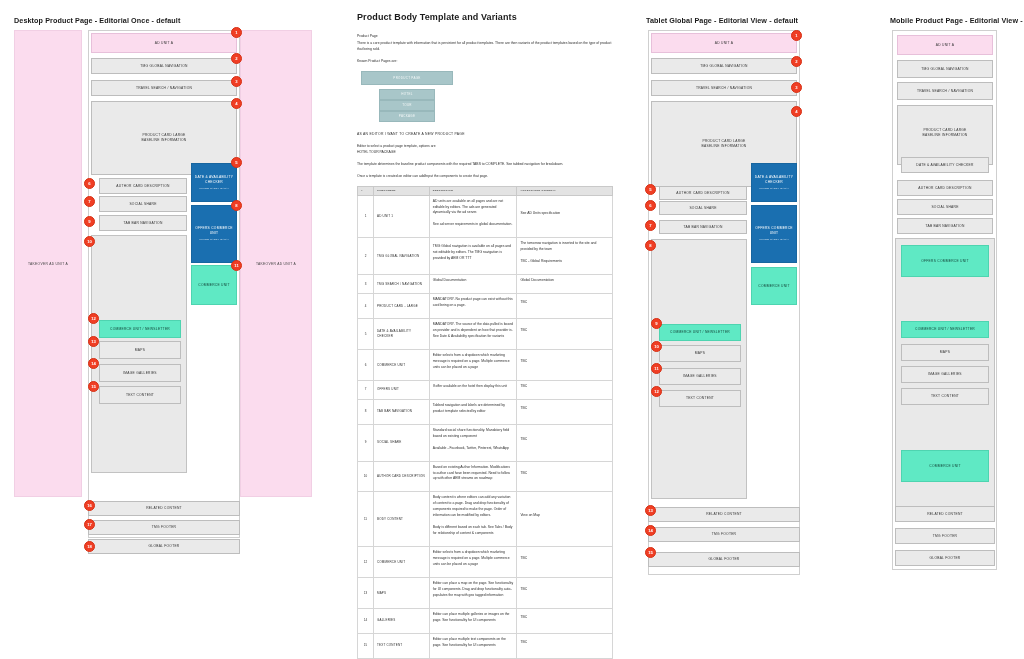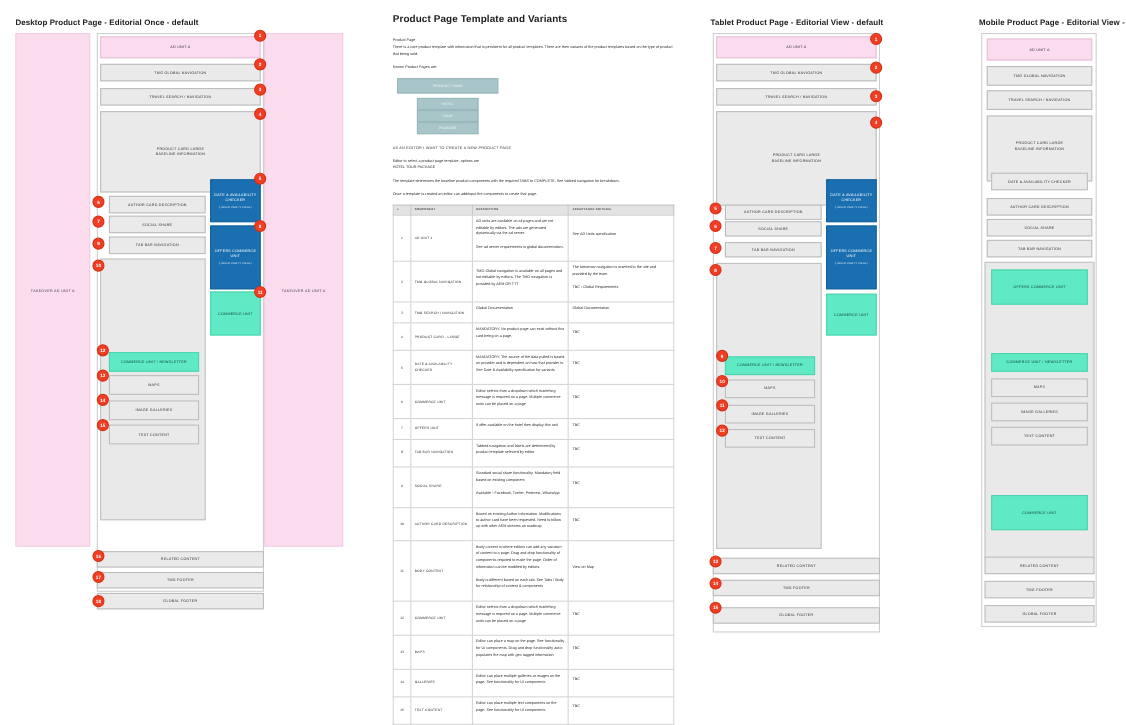--- a/index.html
+++ b/index.html
@@ -167,21 +167,21 @@
   <div class="marker" style="left:231px; top:260px;">11</div>
   <div class="marker" style="left:88px;  top:313px;">12</div>
   <div class="marker" style="left:88px;  top:336px;">13</div>
   <div class="marker" style="left:88px;  top:358px;">14</div>
   <div class="marker" style="left:88px;  top:381px;">15</div>
   <div class="marker" style="left:84px;  top:500px;">16</div>
   <div class="marker" style="left:84px;  top:519px;">17</div>
   <div class="marker" style="left:84px;  top:541px;">18</div>
 
   <div class="doc">
-    <h1>Product Page Template and Variants</h1>
+    <h1>Product Body Template and Variants</h1>
     <p style="margin-bottom:1px;">Product Page</p>
     <p>There is a core product template with information that is persistent for all product templates. There are then variants of the product templates based on the type of product that being sold.</p>
     <p class="lbl">Known Product Pages are:</p>
 
     <div class="flow">
       <div class="node" style="left:4px; top:2px; width:92px; height:14px;">PRODUCT PAGE</div>
       <div class="node" style="left:22px; top:20px; width:56px; height:11px;">HOTEL</div>
       <div class="node" style="left:22px; top:31px; width:56px; height:11px;">TOUR</div>
       <div class="node" style="left:22px; top:42px; width:56px; height:11px;">PACKAGE</div>
     </div>
@@ -359,21 +359,21 @@
           <tr>
             <td class="num">16</td>
             <td class="comp">RELATED CONTENT</td>
             <td class="desc"></td>
             <td class="acc"></td>
           </tr>
         </tbody>
     </table>
   </div>
 
-  <div class="panel-title" style="left:646px; top:16px;">Tablet Product Page - Editorial View - default</div>
+  <div class="panel-title" style="left:646px; top:16px;">Tablet Global Page - Editorial View - default</div>
 
   <div class="blk nofill" style="left:648px; top:30px; width:152px; height:545px;"></div>
 
   <div class="blk pink" style="left:651px; top:33px; width:146px; height:20px;">AD UNIT A</div>
   <div class="blk plain" style="left:651px; top:58px; width:146px; height:16px;">TMG GLOBAL NAVIGATION</div>
   <div class="blk plain" style="left:651px; top:80px; width:146px; height:16px;">TRAVEL SEARCH / NAVIGATION</div>
   <div class="blk plain" style="left:651px; top:101px; width:146px; height:86px; white-space:pre-line;">PRODUCT CARD LARGE
 BASELINE INFORMATION</div>
 
   <div class="blk blue" style="left:751px; top:163px; width:46px; height:39px; flex-direction:column;">

